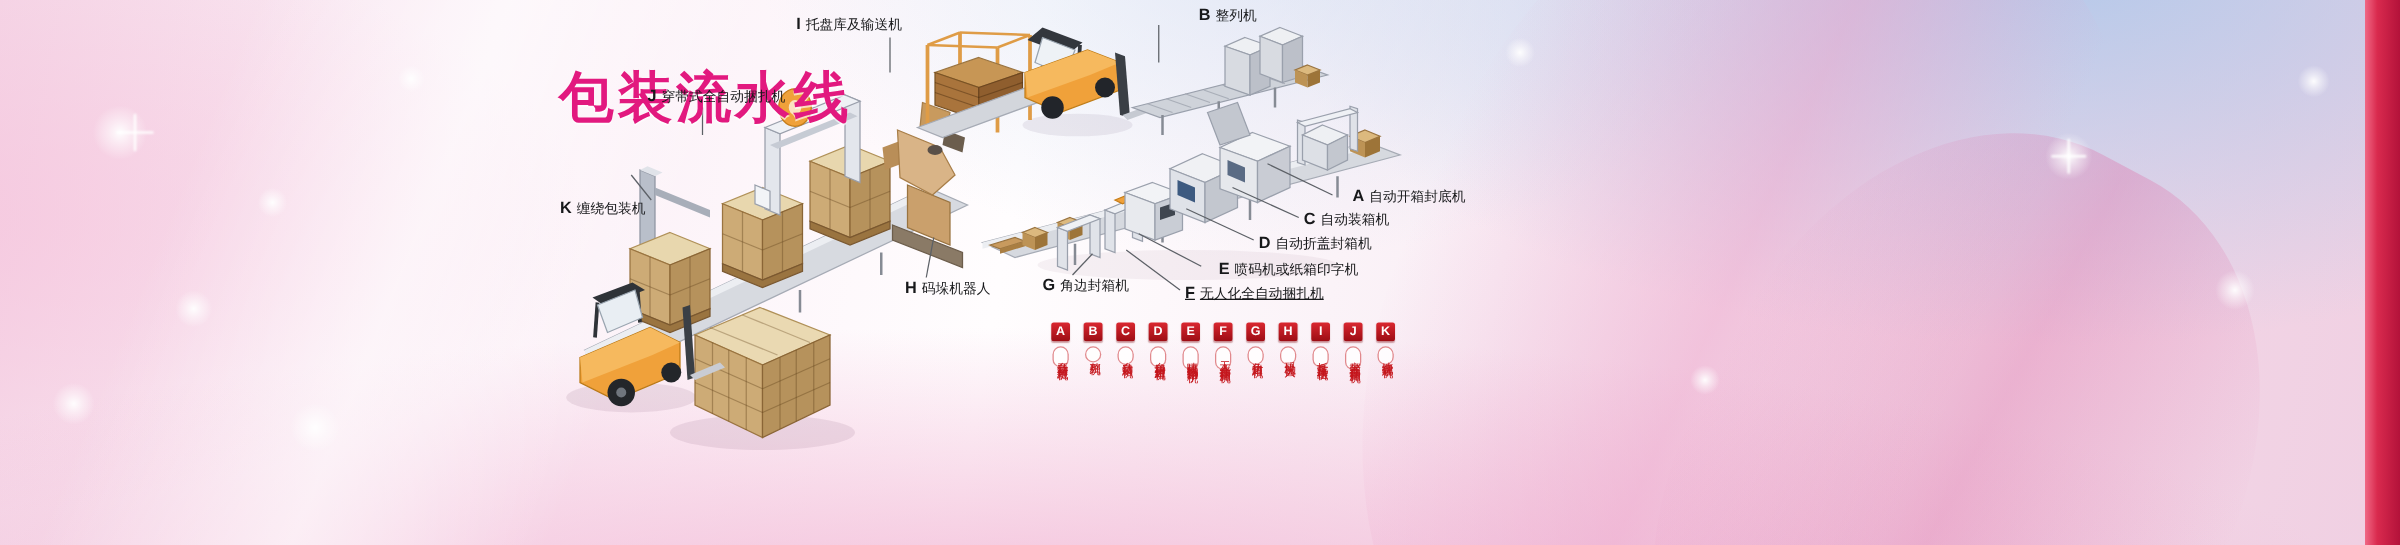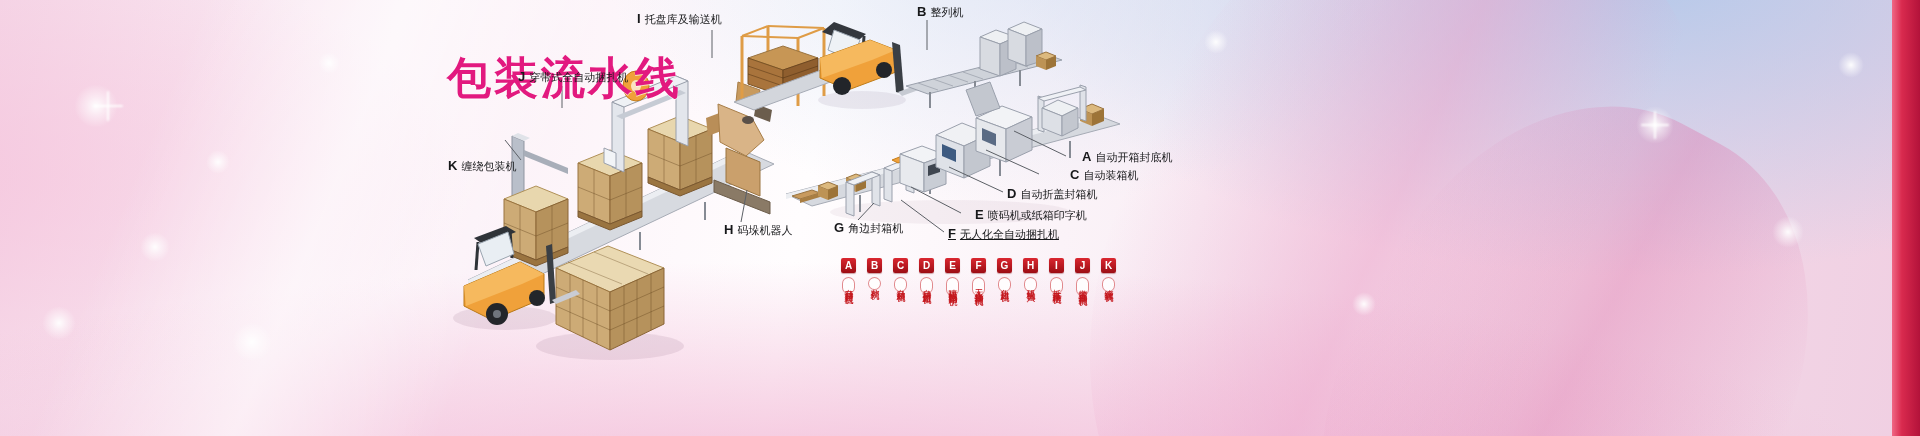--- a/index.html
+++ b/index.html
@@ -326,33 +326,33 @@
       <line x1="858" y1="220" x2="874" y2="203"></line>
       <line x1="741" y1="222" x2="747" y2="190"></line>
     </g>
   </svg>
 
   <h1 class="title">包装流水线</h1>
 
   <div class="callout" style="left:637px; top:12px;">
     <span class="cl">I</span><span class="ct">托盘库及输送机</span>
   </div>
-  <div class="callout" style="left:917px; top:5px;">
+  <div class="callout" style="left:959px; top:5px;">
     <span class="cl">B</span><span class="ct">整列机</span>
   </div>
   <div class="callout" style="left:518px; top:70px;">
     <span class="cl">J</span><span class="ct">穿带式全自动捆扎机</span>
   </div>
   <div class="callout" style="left:448px; top:125px;margin-top:34px;">
     <span class="cl">K</span><span class="ct">缠绕包装机</span>
   </div>
   <div class="callout" style="left:1070px; top:150px;padding-left:12px;">
     <span class="cl">A</span><span class="ct">自动开箱封底机</span>
   </div>
-  <div class="callout" style="left:1043px; top:168px;margin-left:27px;">
+  <div class="callout" style="left:1043px; top:168px;">
     <span class="cl">C</span><span class="ct">自动装箱机</span>
   </div>
   <div class="callout" style="left:1007px; top:187px;">
     <span class="cl">D</span><span class="ct">自动折盖封箱机</span>
   </div>
   <div class="callout" style="left:965px; top:208px;margin-left:10px;">
     <span class="cl">E</span><span class="ct">喷码机或纸箱印字机</span>
   </div>
   <div class="callout" style="left:948px; top:227px;text-decoration:underline;">
     <span class="cl">F</span><span class="ct">无人化全自动捆扎机</span>

